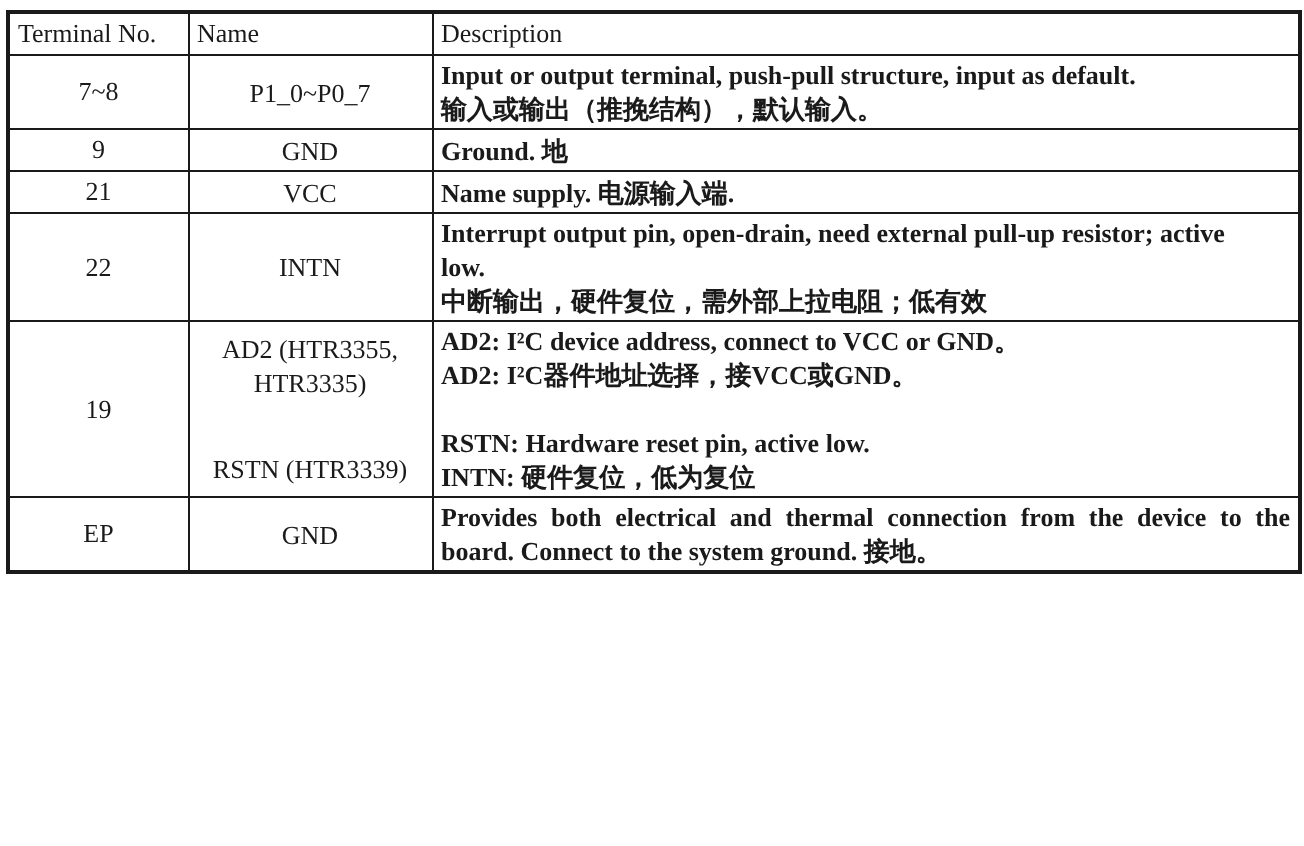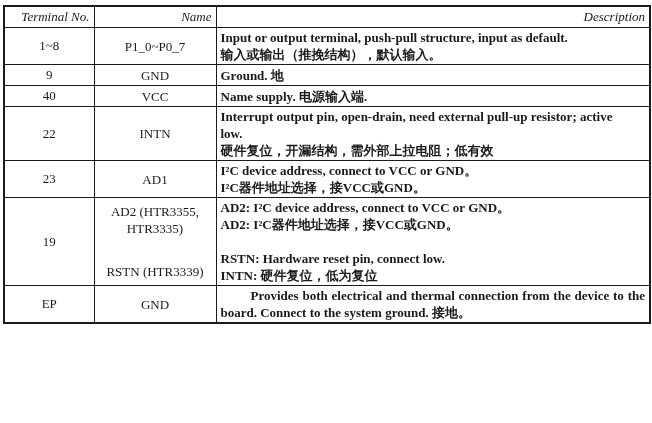--- a/index.html
+++ b/index.html
@@ -27,23 +27,22 @@
   col.c-no   { width: 90px; }
   col.c-name { width: 122px; }
   col.c-desc { width: 434px; }
   th, td {
     border: 1px solid #1a1a1a;
     padding: 1px 4px;
     vertical-align: middle;
     font-weight: normal;
   }
   th {
-    text-align: right;
+    text-align: left;
     height: 18px;
-    font-style: italic;
   }
   td.no, td.name {
     text-align: center;
   }
   td.desc {
     text-align: left;
     font-weight: bold;
   }
   .line {
     line-height: 17px;
@@ -52,21 +51,20 @@
   .blank-line {
     line-height: 17px;
     min-height: 17px;
   }
   .gap-line {
     min-height: 26px;
   }
   .justified {
     text-align: justify;
     text-align-last: justify;
-    margin-left: 30px;
   }
   tr.r-single td { height: 18px; }
 </style>
 </head>
 <body>
 
 <div class="sheet">
   <table class="pins">
     <colgroup>
       <col class="c-no">
@@ -76,21 +74,21 @@
     <thead>
       <tr>
         <th>Terminal No.</th>
         <th>Name</th>
         <th>Description</th>
       </tr>
     </thead>
     <tbody>
 
       <tr>
-        <td class="no">1~8</td>
+        <td class="no">7~8</td>
         <td class="name">
           <div class="line">P1_0~P0_7</div>
         </td>
         <td class="desc">
           <div class="line">Input or output terminal, push-pull structure, input as default.</div>
           <div class="line">输入或输出（推挽结构），默认输入。</div>
         </td>
       </tr>
 
       <tr class="r-single">
@@ -101,65 +99,55 @@
         <td class="desc">
           <div class="line">Ground.  地</div>
         </td>
       </tr>
 
 
 
 
 
       <tr class="r-single">
-        <td class="no">40</td>
+        <td class="no">21</td>
         <td class="name">
           <div class="line">VCC</div>
         </td>
         <td class="desc">
           <div class="line">Name supply.  电源输入端.</div>
         </td>
       </tr>
 
       <tr>
         <td class="no">22</td>
         <td class="name">
           <div class="line">INTN</div>
         </td>
         <td class="desc">
           <div class="line">Interrupt output pin, open-drain, need external pull-up resistor; active</div>
           <div class="line">low.</div>
-          <div class="line">硬件复位，开漏结构，需外部上拉电阻；低有效</div>
+          <div class="line">中断输出，硬件复位，需外部上拉电阻；低有效</div>
         </td>
       </tr>
 
-      <tr>
-        <td class="no">23</td>
-        <td class="name">
-          <div class="line">AD1</div>
-        </td>
-        <td class="desc">
-          <div class="line">I²C device address, connect to VCC or GND。</div>
-          <div class="line">I²C器件地址选择，接VCC或GND。</div>
-        </td>
-      </tr>
 
       <tr>
         <td class="no">19</td>
         <td class="name">
           <div class="line">AD2 (HTR3355,</div>
           <div class="line">HTR3335)</div>
           <div class="gap-line"></div>
           <div class="line">RSTN (HTR3339)</div>
         </td>
         <td class="desc">
           <div class="line">AD2: I²C device address, connect to VCC or GND。</div>
           <div class="line">AD2: I²C器件地址选择，接VCC或GND。</div>
           <div class="blank-line"></div>
-          <div class="line">RSTN: Hardware reset pin, connect low.</div>
+          <div class="line">RSTN: Hardware reset pin, active low.</div>
           <div class="line">INTN: 硬件复位，低为复位</div>
         </td>
       </tr>
 
       <tr>
         <td class="no">EP</td>
         <td class="name">
           <div class="line">GND</div>
         </td>
         <td class="desc">

